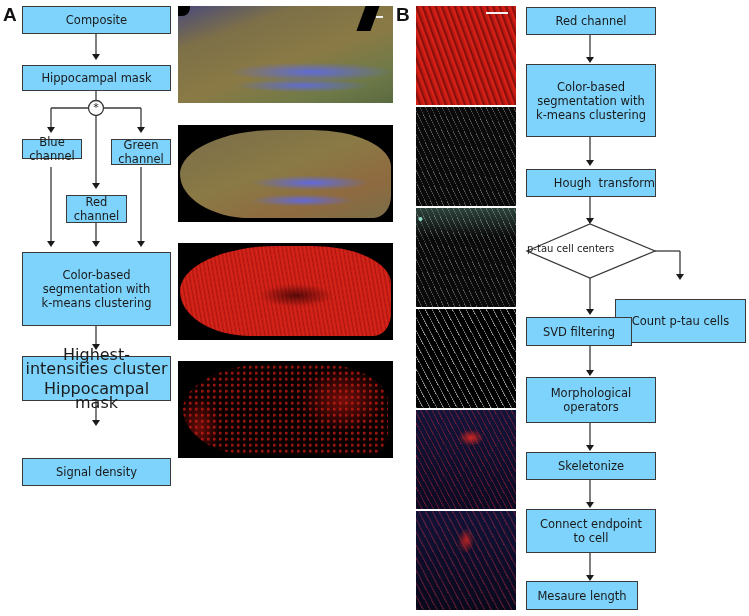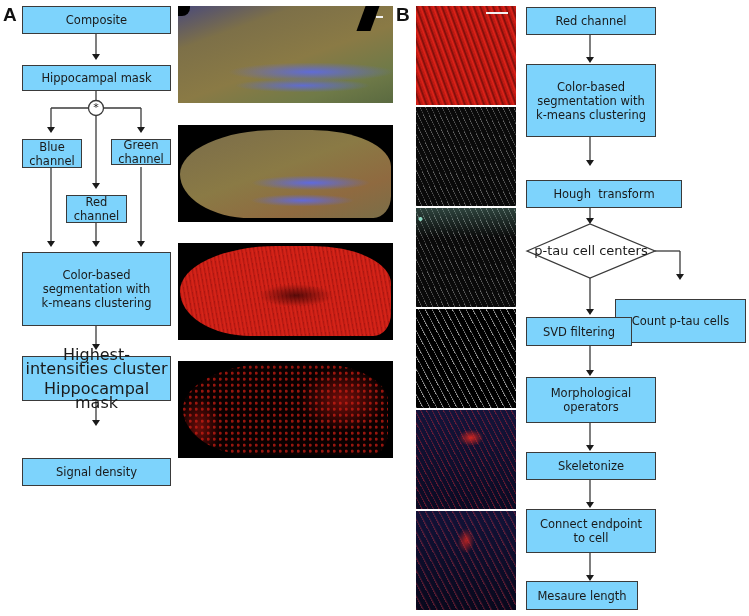--- a/index.html
+++ b/index.html
@@ -6,21 +6,21 @@
     body { width:749px; height:616px; position:relative; overflow:hidden;
            font-family:"DejaVu Sans","Liberation Sans",sans-serif; color:#1a1a1a; }
     .abs { position:absolute; }
     .box { position:absolute; border:1.3px solid #3a3a3a; background:#7dd3fc; box-sizing:border-box;
            display:flex; align-items:center; justify-content:center; text-align:center;
            font-size:11.5px; line-height:14px; color:#1a1a1a; }
     .panel-label { position:absolute; font-family:"Liberation Sans",sans-serif; font-weight:bold; font-size:19px; color:#111; }
     svg.arrows { position:absolute; left:0; top:0; }
     .img { position:absolute; overflow:hidden; }
     .frac-line { width:118px; height:1px; background:#333; margin:3px auto; }
-    .diamond-label { position:absolute; font-size:13px; color:#1a1a1a; text-align:center; }
+    .diamond-label { position:absolute; font-size:10px; color:#1a1a1a; text-align:left; }
     .scalebar { position:absolute; background:#f2f2f2; height:2px; }
   </style>
 </head>
 <body>
 
 <div class="panel-label" style="left:3px;top:4px;">A</div>
 
 <svg class="arrows" width="749" height="616">
   <defs>
     <marker id="ah" markerWidth="8" markerHeight="8" refX="4" refY="6" orient="auto-start-reverse" markerUnits="userSpaceOnUse">
@@ -83,21 +83,21 @@
 
   <circle cx="96" cy="108" r="7.5" fill="#fff" stroke="#3a3a3a" stroke-width="1.3"></circle>
 
   <polygon points="527,251 590,224 655,251 590,278" fill="#fff" stroke="#3a3a3a" stroke-width="1.3"></polygon>
 </svg>
 
 <div class="abs" style="left:90px;top:101px;width:12px;height:14px;font-size:11px;text-align:center;line-height:14px;">*</div>
 
 <div class="box" style="left:22px;top:6px;width:149px;height:28px;">Composite</div>
 <div class="box" style="left:22px;top:65px;width:149px;height:26px;">Hippocampal mask</div>
-<div class="box" style="left:22px;top:139px;width:60px;height:29px;padding:0 2px;">Blue channel</div>
+<div class="box" style="left:22px;top:139px;width:60px;height:20px;padding:0 2px;">Blue channel</div>
 <div class="box" style="left:111px;top:139px;width:60px;height:26px;padding:0 7px;">Green channel</div>
 <div class="box" style="left:66px;top:195px;width:61px;height:28px;padding:0 4px;">Red channel</div>
 <div class="box" style="left:22px;top:252px;width:149px;height:74px;padding:0 18px;">Color-based segmentation with k-means clustering</div>
 <div class="box" style="left:22px;top:356px;width:149px;height:45px;flex-direction:column;font-size:16px;">
   <div>Highest-intensities cluster</div>
   <div class="frac-line"></div>
   <div>Hippocampal mask</div>
 </div>
 <div class="box" style="left:22px;top:431px;width:149px;height:28px;margin-top:27px;">Signal density</div>
 
@@ -149,21 +149,21 @@
   radial-gradient(ellipse 18% 12% at 55% 28%, rgba(230,40,30,0.9), transparent 70%),
   repeating-linear-gradient(62deg, rgba(200,40,60,0.55) 0px, transparent 1.5px, transparent 5px),
   linear-gradient(180deg, #14143a, #0a0a22);"></div>
 <div class="img" style="left:416px;top:511px;width:100px;height:99px;background:
   radial-gradient(ellipse 12% 18% at 50% 30%, rgba(230,40,30,0.75), transparent 70%),
   repeating-linear-gradient(62deg, rgba(190,50,70,0.5) 0px, transparent 2px, transparent 6px),
   linear-gradient(180deg, #121238, #08081c);"></div>
 
 <div class="box" style="left:526px;top:7px;width:130px;height:28px;">Red channel</div>
 <div class="box" style="left:526px;top:64px;width:130px;height:73px;padding:0 8px;">Color-based segmentation with k-means clustering</div>
-<div class="box" style="left:526px;top:180px;width:156px;height:28px;">
+<div class="box" style="left:526px;top:169px;width:130px;height:28px;justify-content:flex-end;">
     <span style="white-space:pre;">Hough  transform</span>
   </div>
 <div class="diamond-label" style="left:527px;top:243px;width:128px;">p-tau cell centers</div>
 <div class="box" style="left:615px;top:280px;width:131px;height:44px;margin-top:19px;">Count p-tau cells</div>
 <div class="box" style="left:526px;top:317px;width:106px;height:29px;">SVD filtering</div>
 <div class="box" style="left:526px;top:377px;width:130px;height:46px;padding:0 20px;">Morphological operators</div>
 <div class="box" style="left:526px;top:452px;width:130px;height:28px;">Skeletonize</div>
 <div class="box" style="left:526px;top:509px;width:130px;height:44px;padding:4px 8px;">Connect endpoint to cell</div>
 <div class="box" style="left:526px;top:581px;width:112px;height:29px;">Mesaure length</div>
 

